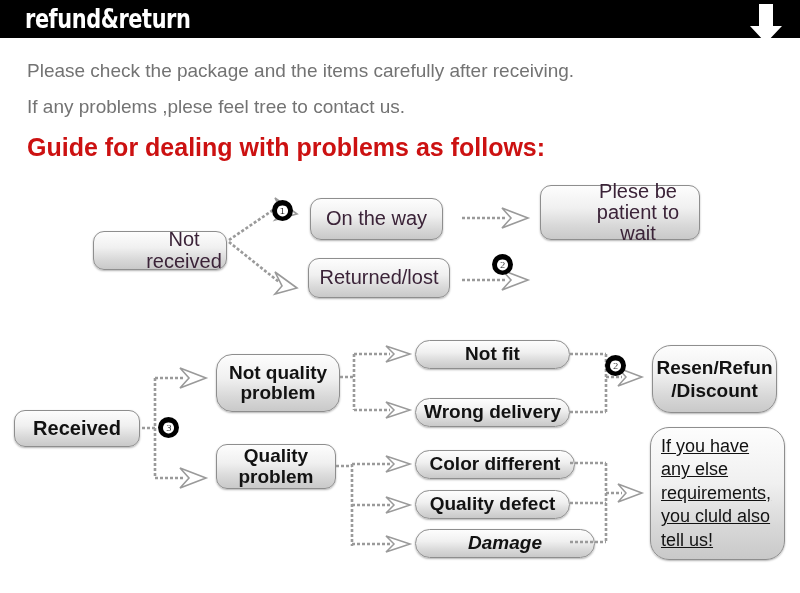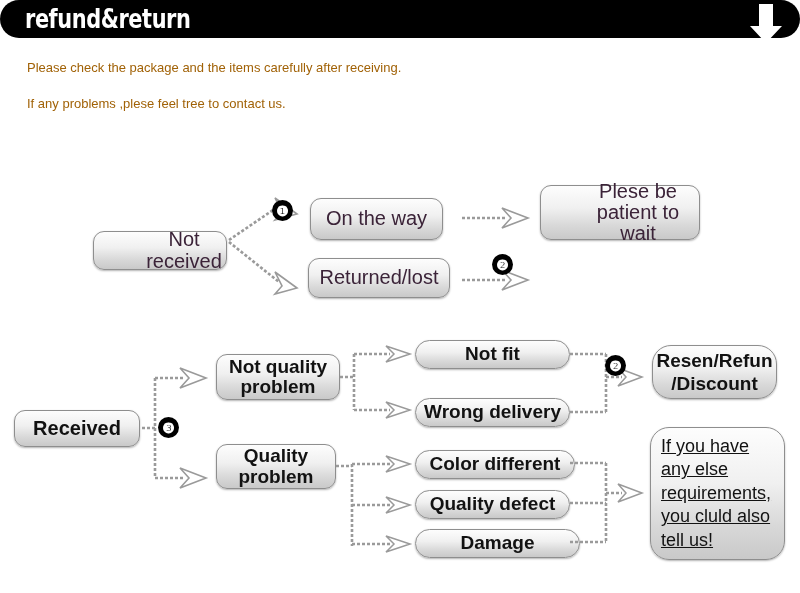--- a/index.html
+++ b/index.html
@@ -9,42 +9,41 @@
     font-family:"Liberation Sans", sans-serif;
     overflow:hidden;
     position:relative;
   }
   #root{position:relative;width:800px;height:593px;}
 
   
   .header-bar{
     position:absolute;left:0;top:0;width:800px;height:38px;
     background:#000000;
-    border-radius:19px;
   }
   .header-title{
     position:absolute;left:25px;top:3px;
     color:#ffffff;
     font-family:"DejaVu Sans Condensed","Liberation Sans",sans-serif;
     font-weight:bold;
     font-size:27px;
     letter-spacing:-0.5px;
     transform:scaleX(0.86);
     transform-origin:left top;
     white-space:nowrap;
   }
   .header-arrow{
     position:absolute;left:745px;top:2px;width:42px;height:42px;
   }
 
   
   .intro-line{
     position:absolute;
-    color:#a16207;
-    font-size:13px;
+    color:#737373;
+    font-size:19px;
     white-space:nowrap;
   }
   .intro-1{left:27px;top:60px;}
   .intro-2{left:27px;top:96px;}
   .guide-title{
     position:absolute;left:27px;top:133px;
     color:#cc1111;
     font-size:25px;
     font-weight:bold;
     white-space:nowrap;
@@ -90,20 +89,21 @@
 
   <div class="header-bar">
     <div class="header-title">refund&amp;return</div>
   </div>
   <svg class="header-arrow" viewBox="0 0 42 42">
     <polygon points="14,2 28,2 28,24 37,24 21,41 5,24 14,24" fill="#ffffff"></polygon>
   </svg>
 
   <div class="intro-line intro-1">Please check the package and the items carefully after receiving.</div>
   <div class="intro-line intro-2">If any problems ,plese feel tree to contact us.</div>
+  <div class="guide-title">Guide for dealing with problems as follows:</div>
 
   <div class="node plum" style="left:93px;top:231px;width:134px;height:39px;padding-left:48px;">Not received</div>
 
   <svg style="position:absolute;left:227px;top:196px;width:90px;height:105px;">
     <path d="M2,44 L52,10" stroke="#9a9a9a" stroke-width="2.6" fill="none" stroke-dasharray="3,2"></path>
     <path d="M2,46 L52,86" stroke="#9a9a9a" stroke-width="2.6" fill="none" stroke-dasharray="3,2"></path>
     <polygon points="48,2 70,18 48,24 55,16" fill="#ffffff" stroke="#9a9a9a" stroke-width="1.6"></polygon>
     <polygon points="48,76 70,92 48,98 55,90" fill="#ffffff" stroke="#9a9a9a" stroke-width="1.6"></polygon>
   </svg>
   <div class="badge" style="left:272px;top:200px;">❶</div>
@@ -130,21 +130,21 @@
   <svg style="position:absolute;left:140px;top:364px;width:82px;height:130px;">
     <line x1="2" y1="64" x2="15" y2="64" stroke="#9a9a9a" stroke-width="2.6" stroke-dasharray="3,2"></line>
     <line x1="15" y1="14" x2="15" y2="114" stroke="#9a9a9a" stroke-width="2.6" stroke-dasharray="3,2"></line>
     <line x1="15" y1="14" x2="44" y2="14" stroke="#9a9a9a" stroke-width="2.6" stroke-dasharray="3,2"></line>
     <line x1="15" y1="114" x2="44" y2="114" stroke="#9a9a9a" stroke-width="2.6" stroke-dasharray="3,2"></line>
     <polygon points="40,4 66,14 40,24 49,14" fill="#ffffff" stroke="#9a9a9a" stroke-width="1.6"></polygon>
     <polygon points="40,104 66,114 40,124 49,114" fill="#ffffff" stroke="#9a9a9a" stroke-width="1.6"></polygon>
   </svg>
   <div class="badge" style="left:158px;top:417px;">❸</div>
 
-  <div class="node ink" style="left:216px;top:354px;width:124px;height:46px;">Not quality
+  <div class="node ink" style="left:216px;top:354px;width:124px;height:58px;border-radius:16px;">Not quality
 problem</div>
   <div class="node ink" style="left:216px;top:444px;width:120px;height:45px;">Quality
 problem</div>
 
   <svg style="position:absolute;left:340px;top:344px;width:78px;height:86px;">
     <line x1="0" y1="33" x2="14" y2="33" stroke="#9a9a9a" stroke-width="2.6" stroke-dasharray="3,2"></line>
     <line x1="14" y1="10" x2="14" y2="66" stroke="#9a9a9a" stroke-width="2.6" stroke-dasharray="3,2"></line>
     <line x1="14" y1="10" x2="50" y2="10" stroke="#9a9a9a" stroke-width="2.6" stroke-dasharray="3,2"></line>
     <line x1="14" y1="66" x2="50" y2="66" stroke="#9a9a9a" stroke-width="2.6" stroke-dasharray="3,2"></line>
     <polygon points="46,2 70,10 46,18 54,10" fill="#ffffff" stroke="#9a9a9a" stroke-width="1.5"></polygon>
@@ -159,41 +159,41 @@
     <line x1="16" y1="144" x2="54" y2="144" stroke="#9a9a9a" stroke-width="2.6" stroke-dasharray="3,2"></line>
     <polygon points="50,56 74,64 50,72 58,64" fill="#ffffff" stroke="#9a9a9a" stroke-width="1.5"></polygon>
     <polygon points="50,97 74,105 50,113 58,105" fill="#ffffff" stroke="#9a9a9a" stroke-width="1.5"></polygon>
     <polygon points="50,136 74,144 50,152 58,144" fill="#ffffff" stroke="#9a9a9a" stroke-width="1.5"></polygon>
   </svg>
 
   <div class="node ink pill" style="left:415px;top:340px;width:155px;height:29px;">Not fit</div>
   <div class="node ink pill" style="left:415px;top:398px;width:155px;height:29px;">Wrong delivery</div>
   <div class="node ink pill" style="left:415px;top:450px;width:160px;height:29px;">Color different</div>
   <div class="node ink pill" style="left:415px;top:490px;width:155px;height:29px;">Quality defect</div>
-  <div class="node ink pill" style="left:415px;top:529px;width:165px;height:29px;">Damage</div>
+  <div class="node ink pill" style="left:415px;top:529px;width:180px;height:29px;font-style:italic;">Damage</div>
 
   <svg style="position:absolute;left:570px;top:345px;width:82px;height:80px;">
     <line x1="0" y1="9" x2="36" y2="9" stroke="#9a9a9a" stroke-width="2.6" stroke-dasharray="3,2"></line>
     <line x1="0" y1="67" x2="36" y2="67" stroke="#9a9a9a" stroke-width="2.6" stroke-dasharray="3,2"></line>
     <line x1="36" y1="9" x2="36" y2="67" stroke="#9a9a9a" stroke-width="2.6" stroke-dasharray="3,2"></line>
     <line x1="36" y1="32" x2="52" y2="32" stroke="#9a9a9a" stroke-width="2.6" stroke-dasharray="3,2"></line>
     <polygon points="48,23 72,32 48,41 56,32" fill="#ffffff" stroke="#9a9a9a" stroke-width="1.5"></polygon>
   </svg>
   <div class="badge" style="left:605px;top:355px;">❷</div>
 
   <svg style="position:absolute;left:570px;top:455px;width:82px;height:110px;">
     <line x1="0" y1="8" x2="36" y2="8" stroke="#9a9a9a" stroke-width="2.6" stroke-dasharray="3,2"></line>
     <line x1="0" y1="48" x2="36" y2="48" stroke="#9a9a9a" stroke-width="2.6" stroke-dasharray="3,2"></line>
     <line x1="0" y1="87" x2="36" y2="87" stroke="#9a9a9a" stroke-width="2.6" stroke-dasharray="3,2"></line>
     <line x1="36" y1="8" x2="36" y2="87" stroke="#9a9a9a" stroke-width="2.6" stroke-dasharray="3,2"></line>
     <line x1="36" y1="38" x2="52" y2="38" stroke="#9a9a9a" stroke-width="2.6" stroke-dasharray="3,2"></line>
     <polygon points="48,29 72,38 48,47 56,38" fill="#ffffff" stroke="#9a9a9a" stroke-width="1.5"></polygon>
   </svg>
 
-  <div class="node ink biground" style="left:652px;top:345px;width:125px;height:54px;font-size:19px;line-height:1.22;">Resen/Refun
+  <div class="node ink biground" style="left:652px;top:345px;width:125px;height:68px;font-size:19px;line-height:1.22;">Resen/Refun
 /Discount</div>
   <div class="node ink biground leftalign" style="left:650px;top:427px;width:135px;height:133px;font-size:18px;font-weight:normal;">If you have
 any else
 requirements,
 you cluld also
 tell us!</div>
 
 </div>
 
 </body></html>

